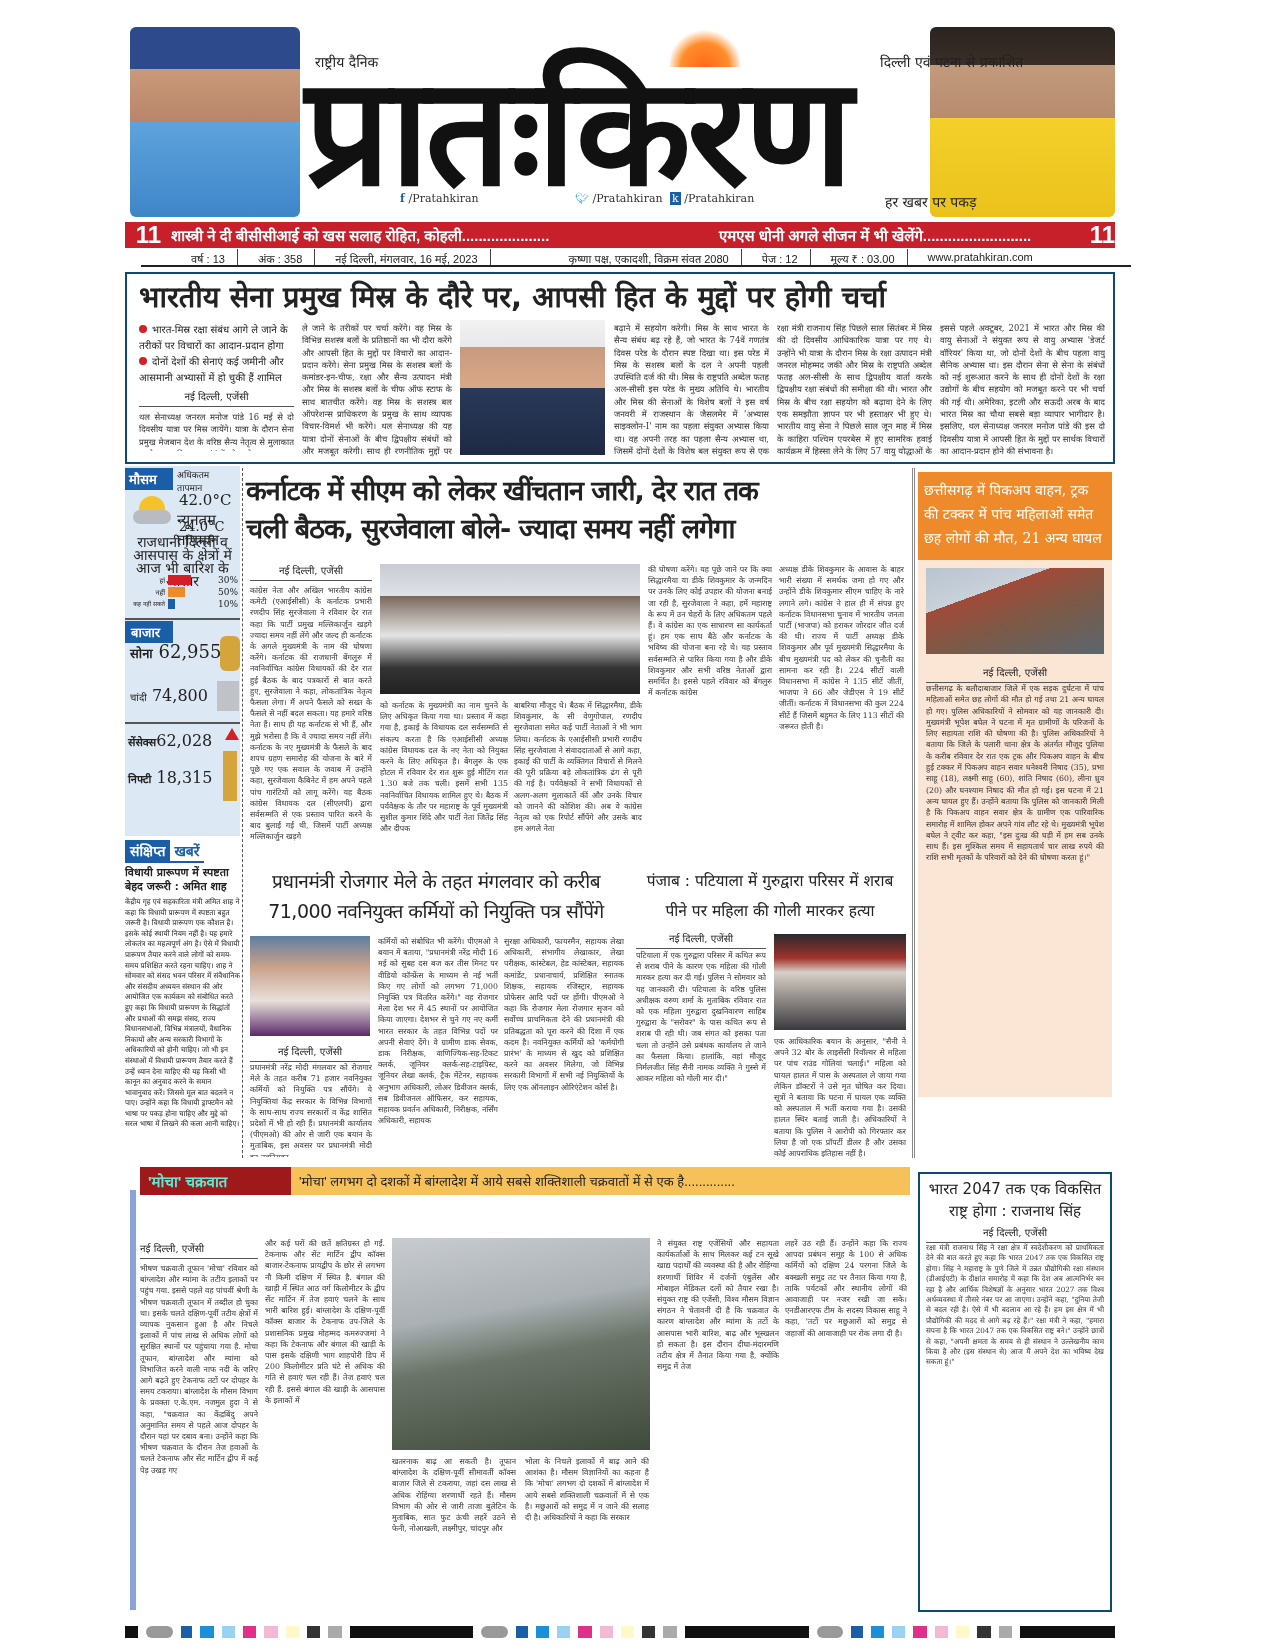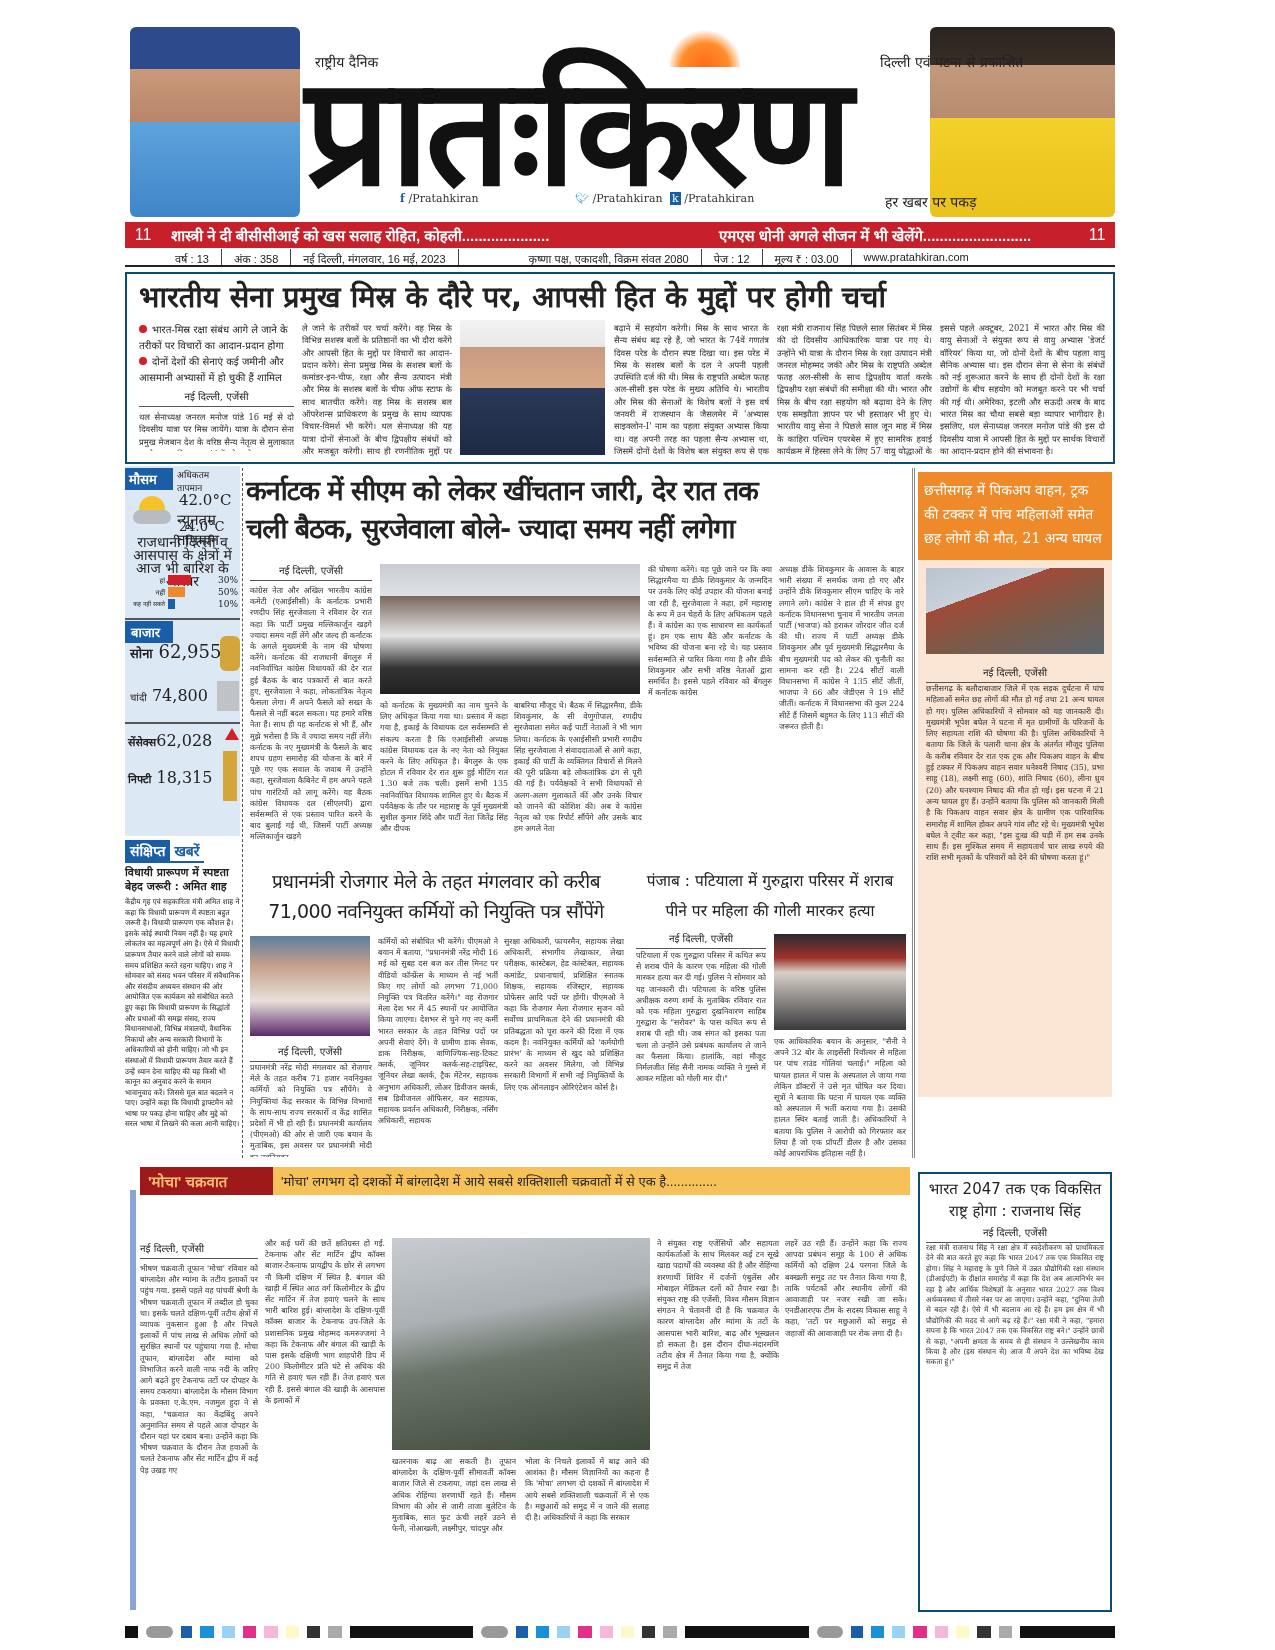--- a/index.html
+++ b/index.html
@@ -10,23 +10,23 @@
 .person{position:absolute;border-radius:6px}
 .p-left{left:5px;top:5px;width:170px;height:190px;background:linear-gradient(180deg,#2d4a8c 0%,#2d4a8c 22%,#c99a7a 22%,#b8856a 50%,#5ea3dc 50%,#3f86c9 100%)}
 .p-right{right:0;top:5px;width:185px;height:190px;background:linear-gradient(180deg,#2a2420 0%,#3a2e27 20%,#c49a7c 20%,#b78c6e 48%,#f4d02a 48%,#eac21b 100%)}
 .logo{position:absolute;left:180px;top:35px;font-size:150px;font-weight:bold;line-height:150px;letter-spacing:-4px;font-family:"DejaVu Sans",sans-serif;color:#111}
 .sun{position:absolute;left:545px;top:5px;width:70px;height:40px;border-radius:40px 40px 0 0;background:radial-gradient(circle at 50% 100%,#ff6a1a 0,#ff8c2a 45%,rgba(255,170,80,0) 70%)}
 .tag-l{position:absolute;left:190px;top:30px;font-size:14px}
 .tag-r{position:absolute;left:755px;top:30px;font-size:14px}
 .tag-br{position:absolute;left:760px;top:170px;font-size:14px}
 .social{position:absolute;top:170px;font-size:11px;color:#333}
 .red-strip{left:125px;top:222px;width:990px;height:26px;background:#c8202a;color:#fff;font-family:"Liberation Sans",sans-serif;display:flex;align-items:center}
-.red-strip .num{font-size:16px;font-weight:normal;width:36px;text-align:center}
+.red-strip .num{font-size:24px;font-weight:bold;width:36px;text-align:right}
 .red-strip .t{font-size:15px;font-weight:bold;flex:1;padding-left:10px}
-.meta{left:125px;top:249px;width:990px;height:18px;font-size:11px;display:flex;gap:0;border-bottom:2px solid #222}
+.meta{left:141px;top:249px;width:990px;height:18px;font-size:11px;display:flex;gap:8px;border-bottom:2px solid #222}
 .meta span{padding:2px 12px;border-right:1px solid #444}
 .box{border:2px solid #0c4a6e}
 .h1{font-family:"DejaVu Sans",sans-serif;font-weight:bold;color:#222}
 .col-text{font-size:8.4px;line-height:12.3px;text-align:justify;color:#333}
 .photo{background:#888}
 .dateline{font-size:10px;text-align:center;padding:3px 0;border-bottom:1px solid #555;margin-bottom:4px}
 .bullet{font-size:10px;line-height:16px}
 .bullet::before{content:"";display:inline-block;width:8px;height:8px;border-radius:50%;background:#d32028;margin-right:5px}
 .side{background:#dde8f5}
 .labelblue{background:#1b5ea8;color:#fff;font-weight:bold;font-family:"Liberation Sans",sans-serif}
@@ -185,21 +185,21 @@
   <div class="col-text" style="position:absolute;left:142px;top:170px;width:132px;height:121px;overflow:hidden;font-size:7.8px;line-height:11.2px">एक आधिकारिक बयान के अनुसार, "सैनी ने अपने 32 बोर के लाइसेंसी रिवॉल्वर से महिला पर पांच राउंड गोलियां चलाईं।" महिला को घायल हालत में पास के अस्पताल ले जाया गया लेकिन डॉक्टरों ने उसे मृत घोषित कर दिया। सूत्रों ने बताया कि घटना में घायल एक व्यक्ति को अस्पताल में भर्ती कराया गया है। उसकी हालत स्थिर बताई जाती है। अधिकारियों ने बताया कि पुलिस ने आरोपी को गिरफ्तार कर लिया है जो एक प्रॉपर्टी डीलर है और उसका कोई आपराधिक इतिहास नहीं है।</div>
 </div>
 
 <div class="abs box" style="left:918px;top:1172px;width:194px;height:440px">
   <div class="h1" style="font-size:15px;text-align:center;font-weight:normal;line-height:22px;padding:4px 2px 0">भारत 2047 तक एक विकसित राष्ट्र होगा : राजनाथ सिंह</div>
   <div class="dateline" style="margin:0 6px">नई दिल्ली, एजेंसी</div>
   <div class="col-text" style="margin:0 6px;height:355px;overflow:hidden;font-size:7.2px;line-height:10.4px">रक्षा मंत्री राजनाथ सिंह ने रक्षा क्षेत्र में स्वदेशीकरण को प्राथमिकता देने की बात करते हुए कहा कि भारत 2047 तक एक विकसित राष्ट्र होगा। सिंह ने महाराष्ट्र के पुणे जिले में उन्नत प्रौद्योगिकी रक्षा संस्थान (डीआईएटी) के दीक्षांत समारोह में कहा कि देश अब आत्मनिर्भर बन रहा है और आर्थिक विशेषज्ञों के अनुसार भारत 2027 तक विश्व अर्थव्यवस्था में तीसरे नंबर पर आ जाएगा। उन्होंने कहा, "दुनिया तेजी से बदल रही है। ऐसे में भी बदलाव आ रहे हैं। हम इस क्षेत्र में भी प्रौद्योगिकी की मदद से आगे बढ़ रहे हैं।" रक्षा मंत्री ने कहा, "हमारा सपना है कि भारत 2047 तक एक विकसित राष्ट्र बने।" उन्होंने छात्रों से कहा, "अपनी क्षमता के समय से ही संस्थान ने उल्लेखनीय काम किया है और (इस संस्थान से) आज मैं अपने देश का भविष्य देख सकता हूं।"</div>
 </div>
 
 <div class="abs" style="left:140px;top:1167px;width:770px;height:28px;display:flex">
-  <div style="background:#9e1a1a;color:#fdba74;font-size:15px;font-weight:bold;width:133px;padding:4px 8px" class="sans">'मोचा' चक्रवात</div>
+  <div style="background:#9e1a1a;color:#5eead4;font-size:15px;font-weight:bold;width:151px;padding:4px 8px" class="sans">'मोचा' चक्रवात</div>
   <div style="background:#f7c15a;flex:1;font-size:13px;padding:5px 8px;color:#222" class="sans">'मोचा' लगभग दो दशकों में बांग्लादेश में आये सबसे शक्तिशाली चक्रवातों में से एक है..............</div>
 </div>
 <div class="abs" style="left:130px;top:1190px;width:6px;height:420px;background:#8aa4d6"></div>
 <div class="abs" style="left:140px;top:1200px;width:770px;height:410px">
   <div style="position:absolute;left:0;top:38px;width:118px">
     <div class="dateline" style="text-align:left">नई दिल्ली, एजेंसी</div>
     <div class="col-text" style="height:345px;overflow:hidden;font-size:7.8px;line-height:11.2px">भीषण चक्रवाती तूफान 'मोचा' रविवार को बांग्लादेश और म्यांमा के तटीय इलाकों पर पहुंच गया. इससे पहले वह पांचवीं श्रेणी के भीषण चक्रवाती तूफान में तब्दील हो चुका था। इसके चलते दक्षिण-पूर्वी तटीय क्षेत्रों में व्यापक नुकसान हुआ है और निचले इलाकों में पांच लाख से अधिक लोगों को सुरक्षित स्थानों पर पहुंचाया गया है. मोचा तूफान, बांग्लादेश और म्यांमा को विभाजित करने वाली नाफ नदी के जरिए आगे बढ़ते हुए टेकनाफ तटों पर दोपहर के समय टकराया। बांग्लादेश के मौसम विभाग के प्रवक्ता ए.के.एम. नजमुल हुदा ने से कहा, "चक्रवात का केंद्रबिंदु अपने अनुमानित समय से पहले आज दोपहर के दौरान यहां पर दबाव बना। उन्होंने कहा कि भीषण चक्रवात के दौरान तेज हवाओं के चलते टेकनाफ और सेंट मार्टिन द्वीप में कई पेड़ उखड़ गए</div>
   </div>
   <div class="col-text" style="position:absolute;left:125px;top:38px;width:120px;height:365px;overflow:hidden;font-size:7.8px;line-height:11.2px">और कई घरों की छतें क्षतिग्रस्त हो गईं. टेकनाफ और सेंट मार्टिन द्वीप कॉक्स बाजार-टेकनाफ प्रायद्वीप के छोर से लगभग नौ किमी दक्षिण में स्थित है. बंगाल की खाड़ी में स्थित आठ वर्ग किलोमीटर के द्वीप सेंट मार्टिन में तेज हवाएं चलने के साथ भारी बारिश हुई। बांग्लादेश के दक्षिण-पूर्वी कॉक्स बाजार के टेकनाफ उप-जिले के प्रशासनिक प्रमुख मोहम्मद कमरुज्जमां ने कहा कि टेकनाफ और बंगाल की खाड़ी के पास इसके दक्षिणी भाग शाहपोरी डिप में 200 किलोमीटर प्रति घंटे से अधिक की गति से हवाएं चल रही हैं। तेज हवाएं चल रही हैं. इससे बंगाल की खाड़ी के आसपास के इलाकों में</div>
   <div class="photo" style="position:absolute;left:252px;top:38px;width:258px;height:212px;background:linear-gradient(170deg,#c8ccd0 0,#aab0b4 35%,#6a7468 55%,#3e4a3c 100%)"></div>

